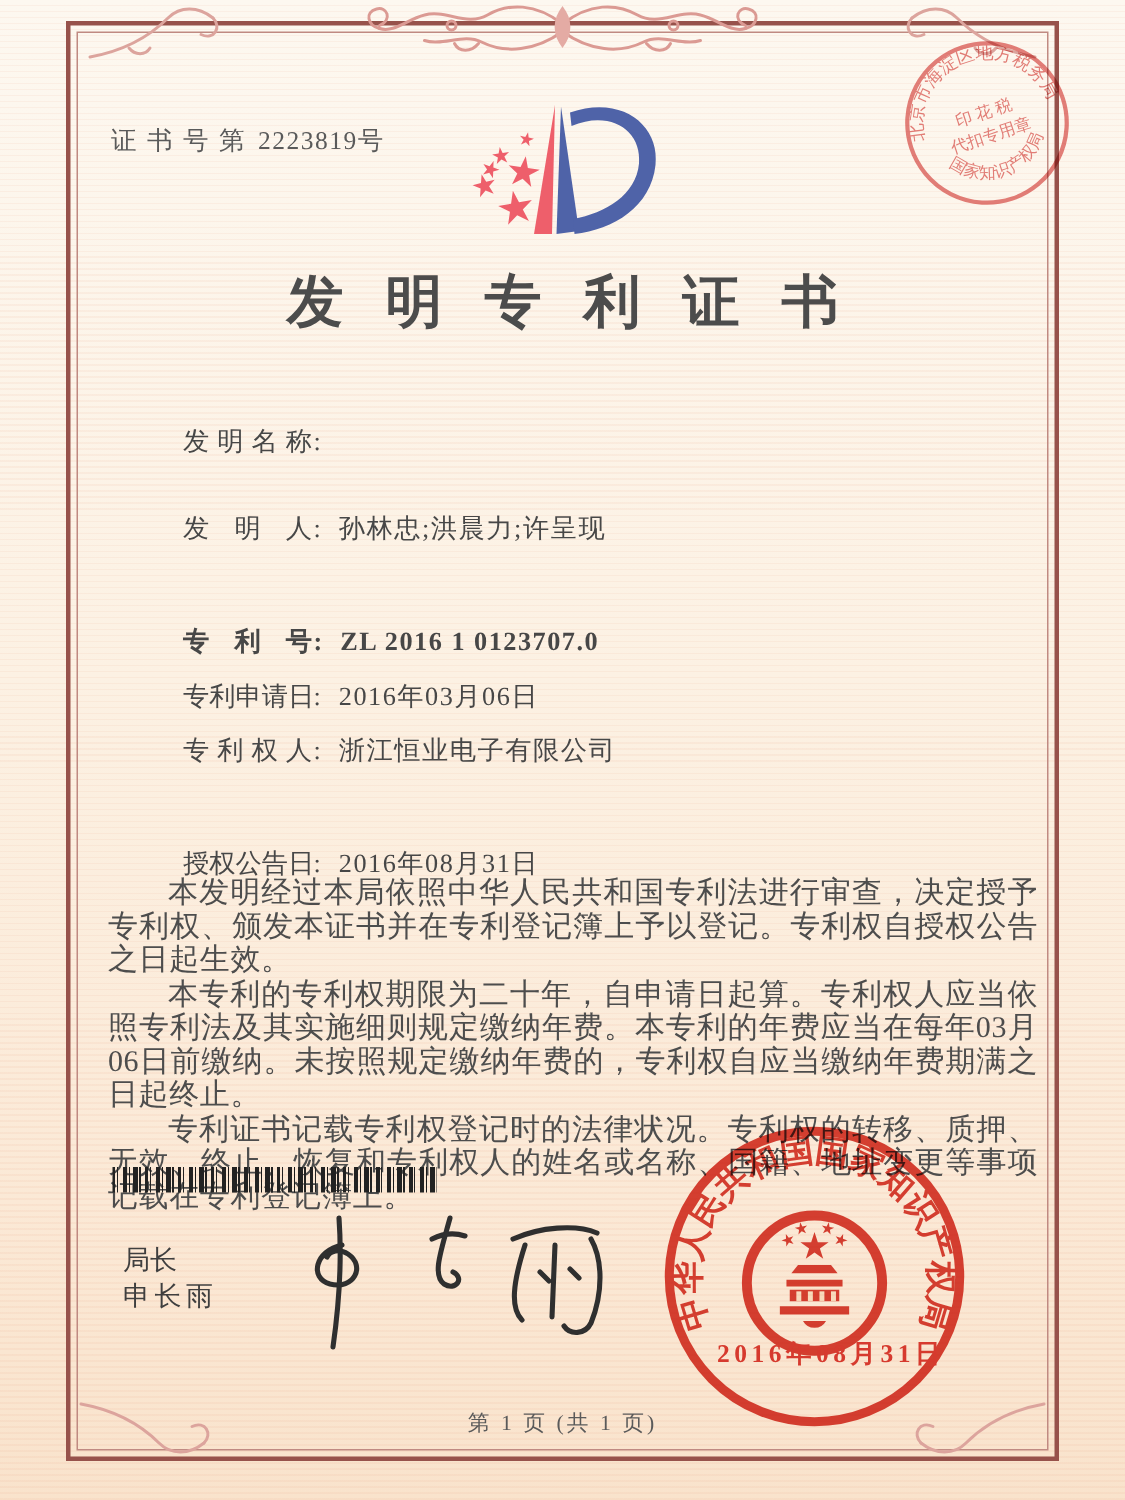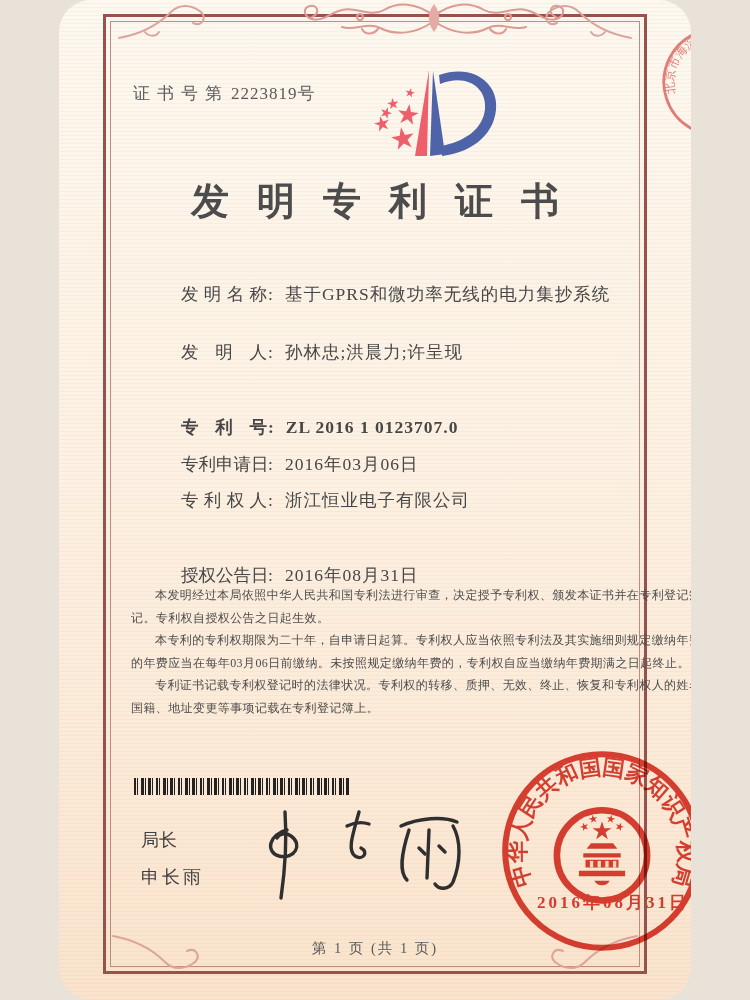--- a/index.html
+++ b/index.html
@@ -1,42 +1,41 @@
 <!DOCTYPE html>
 <html><head>
 <meta charset="utf-8">
 <style>
   html,body{margin:0;padding:0;background:#e9e2d8;}
   .page{
-    position:relative;width:632px;height:1000px;margin:0 auto;overflow:hidden;
+    position:relative;width:750px;height:1000px;margin:0 auto;overflow:hidden;
     font-family:"Liberation Serif","DejaVu Serif",serif;color:#4a4a4a;
     background:
       repeating-linear-gradient(0deg, rgba(233,160,130,0.10) 0px, rgba(233,160,130,0.10) 1px, rgba(255,255,255,0) 1px, rgba(255,255,255,0) 4px),
       linear-gradient(180deg,#fdf8f0 0%,#fcf1e3 45%,#fbe9d6 80%,#f9e3cc 100%);
-    border-radius: 32px;
   }
   .frame-outer{position:absolute;left:44px;top:14px;right:44px;bottom:26px;border:3px solid #97524b;}
   .frame-inner{position:absolute;left:4px;top:4px;right:4px;bottom:4px;border:1px solid #c08a82;}
   .ornament{position:absolute;pointer-events:none;}
   .cert-no{position:absolute;left:74px;top:82px;font-size:17px;color:#5a5a5a;white-space:nowrap;}
   .cert-no .sp{letter-spacing:7px;}
   .cert-no .num{letter-spacing:1px;margin-left:2px;}
   .logo{position:absolute;left:283px;top:42px;}
   .tax-stamp{position:absolute;left:596px;top:20px;transform:rotate(-18deg);opacity:.88;mix-blend-mode:multiply;}
   .title{position:absolute;left:0;right:0;top:176px;text-align:center;font-size:38px;font-weight:600;color:#4c4c4c;letter-spacing:28px;padding-left:28px;}
   .field{position:absolute;left:75px;display:flex;align-items:baseline;font-size:17.5px;color:#474747;white-space:nowrap;margin-left:47px;}
   .flabel{display:inline-block;width:86px;text-align:justify;text-align-last:justify;}
   .fcolon{margin-left:1px;}
   .fvalue{margin-left:12px;letter-spacing:1px;}
   .paras{position:absolute;left:72px;top:584px;width:620px;}
-  .paras p{margin:0;font-size:12px;line-height:22.5px;text-indent:2em;text-align:justify;color:#4d4d4d;letter-spacing:0.4px;}
+  .paras p{margin:0;font-size:20px;line-height:22.5px;text-indent:2em;text-align:justify;color:#4d4d4d;letter-spacing:0.4px;}
   .barcode{position:absolute;left:75px;top:778px;width:216px;height:17px;
     background:repeating-linear-gradient(90deg,#222 0 2px,transparent 2px 3px,#222 3px 4px,transparent 4px 7px,#222 7px 10px,transparent 10px 11px,#1a1a1a 11px 12px,transparent 12px 14px,#222 14px 17px,transparent 17px 18px,#222 18px 19px,transparent 19px 22px);}
   .director{position:absolute;left:82px;top:828px;font-size:18px;color:#3f3f3f;}
-  .director .name{margin-top:13px;letter-spacing:3px;}
+  .director .name{margin-top:0;letter-spacing:3px;}
   .signature{position:absolute;left:192px;top:800px;}
   .seal{position:absolute;left:433px;top:741px;opacity:.95;mix-blend-mode:multiply;}
   .seal-date{position:absolute;left:478px;top:891px;font-size:17px;font-weight:600;color:#d63a2e;letter-spacing:3px;white-space:nowrap;z-index:3;}
   .footer{position:absolute;left:0;right:0;top:939px;text-align:center;font-size:14.5px;color:#5a5a5a;letter-spacing:2px;}
 </style>
 </head>
 <body>
 
 <div class="page">
 
@@ -123,21 +122,20 @@
     </text>
     <text x="70" y="66" text-anchor="middle" font-size="12.5" fill="#e0716e">印 花 税</text>
     <text x="70" y="84" text-anchor="middle" font-size="12.5" fill="#e0716e">代扣专用章</text>
   </svg>
 
   <div class="title">发明专利证书</div>
 
   <div class="field" style="top:282px;">
     <span class="flabel">发明名称</span>
       <span class="fcolon">:</span>
-    <span class="fvalue">基于GPRS和微功率无线的电力集抄系统</span>
   </div>
   <div class="field" style="top:340px;">
     <span class="flabel">发明人</span>
       <span class="fcolon">:</span>
     <span class="fvalue">孙林忠;洪晨力;许呈现</span>
   </div>
   <div class="field" style="top:415px;font-weight:bold;">
     <span class="flabel">专利号</span>
       <span class="fcolon">:</span>
     <span class="fvalue">ZL 2016 1 0123707.0</span>

